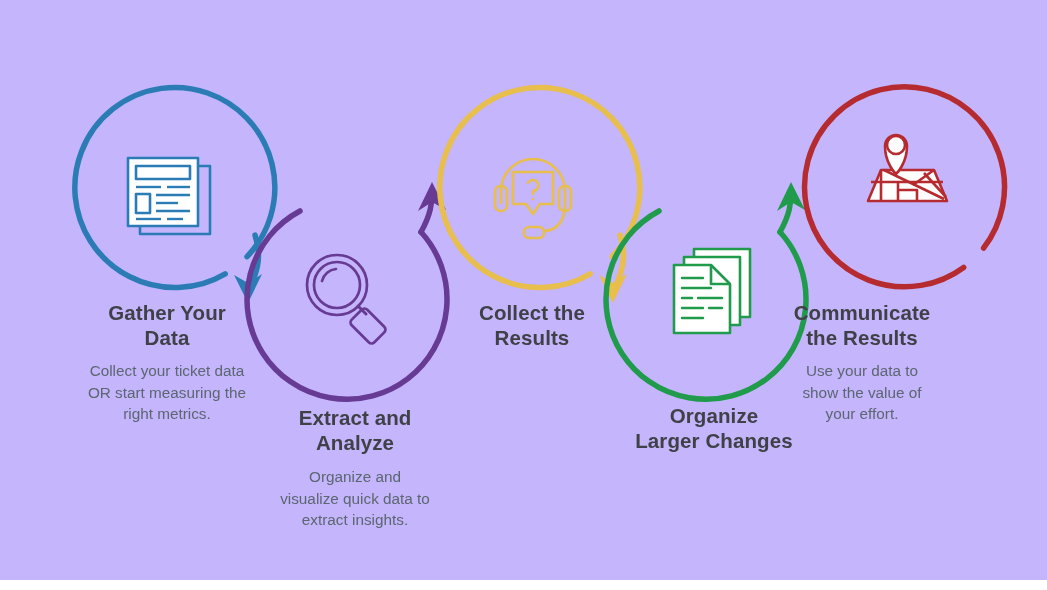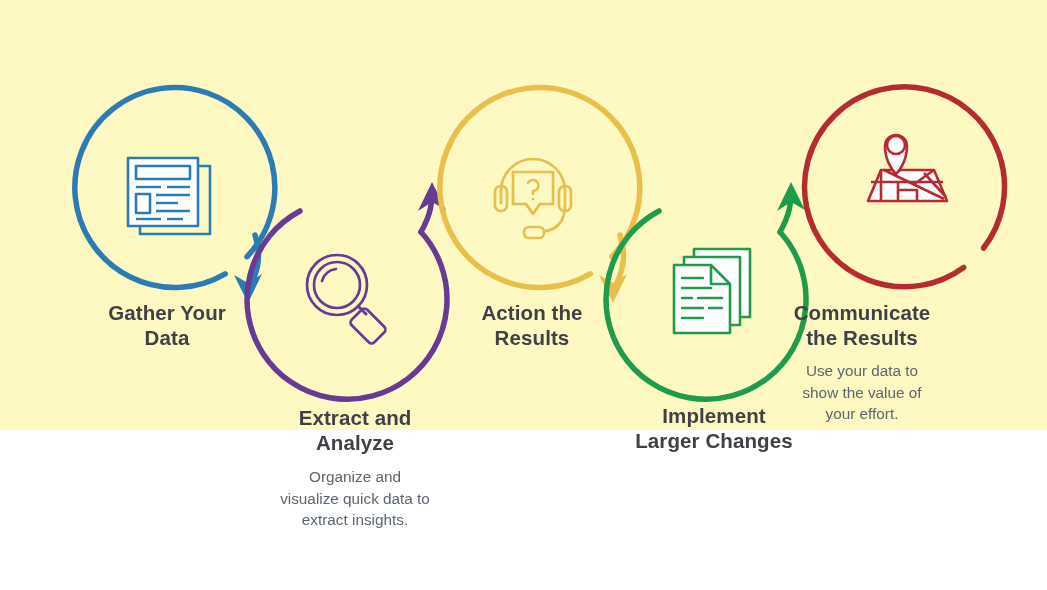--- a/index.html
+++ b/index.html
@@ -11,22 +11,22 @@
   body {
     font-family: "Liberation Sans", sans-serif;
     width: 1047px;
     height: 590px;
     overflow: hidden;
     position: relative;
   }
   #stage {
     position: relative;
     width: 1047px;
-    height: 430px;
-    background: #fef9c3;
+    height: 580px;
+    background: #c4b5fd;
   }
   #stage > svg.layer {
     position: absolute;
     left: 0;
     top: 0;
     width: 1047px;
     height: 590px;
     pointer-events: none;
   }
   .step {
@@ -161,37 +161,40 @@
         <path d="M 907 150 C 907 168, 896 178, 896 178 C 896 178, 885 168, 885 150
                  A 11 11 0 0 1 907 150 Z" fill="#ffffff" transform="translate(0 -4)"></path>
         <circle cx="896" cy="145" r="9" fill="#ffffff"></circle>
       </g>
     </g>
   </svg>
 
   <div class="step" id="text-1">
     <div class="step-title">Gather Your
 Data</div>
+    <div class="step-desc">Collect your ticket data
+OR start measuring the
+right metrics.</div>
   </div>
 
   <div class="step" id="text-2">
     <div class="step-title">Extract and
 Analyze</div>
     <div class="step-desc">Organize and
 visualize quick data to
 extract insights.</div>
   </div>
 
   <div class="step" id="text-3">
-    <div class="step-title">Action the
+    <div class="step-title">Collect the
 Results</div>
   </div>
 
   <div class="step" id="text-4">
-    <div class="step-title">Implement
+    <div class="step-title">Organize
 Larger Changes</div>
   </div>
 
   <div class="step" id="text-5">
     <div class="step-title">Communicate
 the Results</div>
     <div class="step-desc">Use your data to
 show the value of
 your effort.</div>
   </div>

